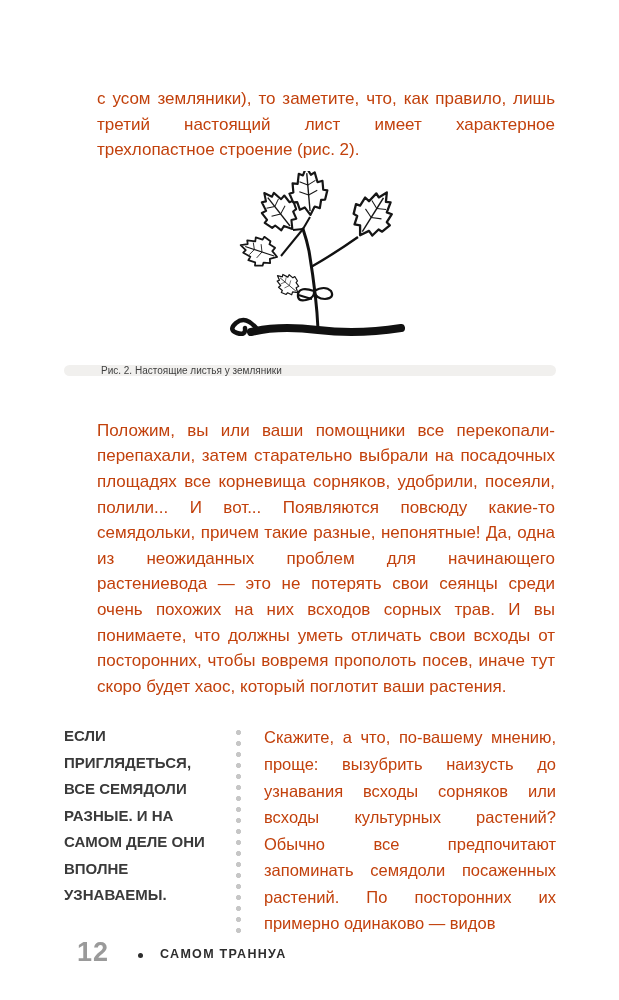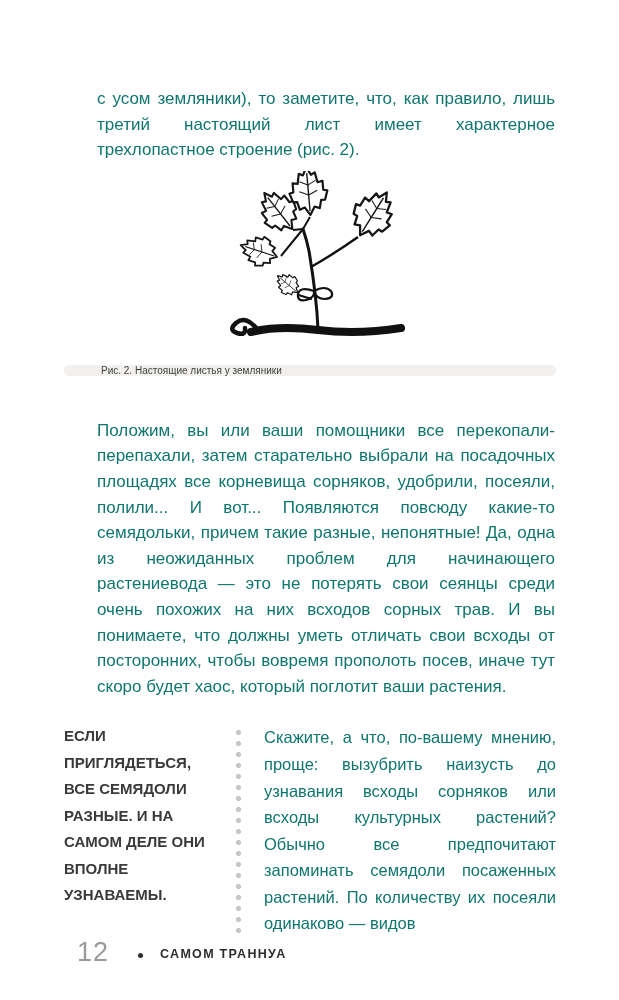--- a/index.html
+++ b/index.html
@@ -12,21 +12,21 @@
   .page {
     width: 619px; height: 1000px;
     padding: 86px 63px 46px 64px;
     display: flex; flex-direction: column;
     background: #ffffff;
   }
   .para {
     font-size: 17px;
     line-height: 25.6px;
     text-align: justify;
-    color: #0f766e;
+    color: #c2410c;
   }
   .indented { margin-left: 33px; width: 458px; }
   .figure { text-align: center; margin: 8px 0 4px; position: relative; left: 8px; }
   .caption-bar {
     background: #f1f0ee;
     border-radius: 14px;
     height: 27px;
     display: flex; align-items: center;
     padding-left: 37px;
     margin-top: 6px;
@@ -48,21 +48,21 @@
     background-image: radial-gradient(circle at 4.5px 5.5px, #c6c6c6 2.2px, transparent 2.9px);
     background-size: 9px 11px;
     background-repeat: repeat-y;
   }
   .col-right { flex: 1; font-size: 16.5px; line-height: 26.6px; margin-top: 1px; }
   .footer {
     margin-top: auto;
     display: flex; align-items: center;
     padding-left: 13px;
   }
-  .page-num { font-size: 27px; color: #9a9a9a; letter-spacing: 1px; }
+  .page-num { font-size: 27px; color: #9a9a9a; letter-spacing: 1px; font-weight: bold; }
   .footer-dot {
     width: 5px; height: 5px; border-radius: 50%;
     background: #2d2d2d;
     margin: 5px 17px 0 29px;
     flex: 0 0 auto;
   }
   .author {
     font-size: 12.5px; font-weight: bold;
     letter-spacing: 1.3px;
     color: #2d2d2d;
@@ -114,21 +114,21 @@
 
   <div class="caption-bar">
     <span class="caption-text">Рис. 2. Настоящие листья у земляники</span>
   </div>
 
   <p class="para indented para-main">Положим, вы или ваши помощники все перекопали-перепахали, затем старательно выбрали на посадочных площадях все корневища сорняков, удобрили, посеяли, полили... И вот... Появляются повсюду какие-то семядольки, причем такие разные, непонятные! Да, одна из неожиданных проблем для начинающего растениевода — это не потерять свои сеянцы среди очень похожих на них всходов сорных трав. И вы понимаете, что должны уметь отличать свои всходы от посторонних, чтобы вовремя прополоть посев, иначе тут скоро будет хаос, который поглотит ваши растения.</p>
 
   <div class="two-col">
     <div class="sidebar-quote">ЕСЛИ ПРИГЛЯДЕТЬСЯ, ВСЕ СЕМЯДОЛИ РАЗНЫЕ. И НА САМОМ ДЕЛЕ ОНИ ВПОЛНЕ УЗНАВАЕМЫ.</div>
     <div class="dotted-divider"></div>
-    <p class="para col-right">Скажите, а что, по-вашему мнению, проще: вызубрить наизусть до узнавания всходы сорняков или всходы культурных растений? Обычно все предпочитают запоминать семядоли посаженных растений. По количеству их посеяли одинаково — видов</p>
+    <p class="para col-right">Скажите, а что, по-вашему мнению, проще: вызубрить наизусть до узнавания всходы сорняков или всходы культурных растений? Обычно все предпочитают запоминать семядоли посаженных растений. По посторонних их примерно одинаково — видов</p>
   </div>
 
   <div class="footer">
     <span class="page-num">12</span>
     <span class="footer-dot"></span>
     <span class="author">САМОМ ТРАННУА</span>
   </div>
 
 </div>
 

